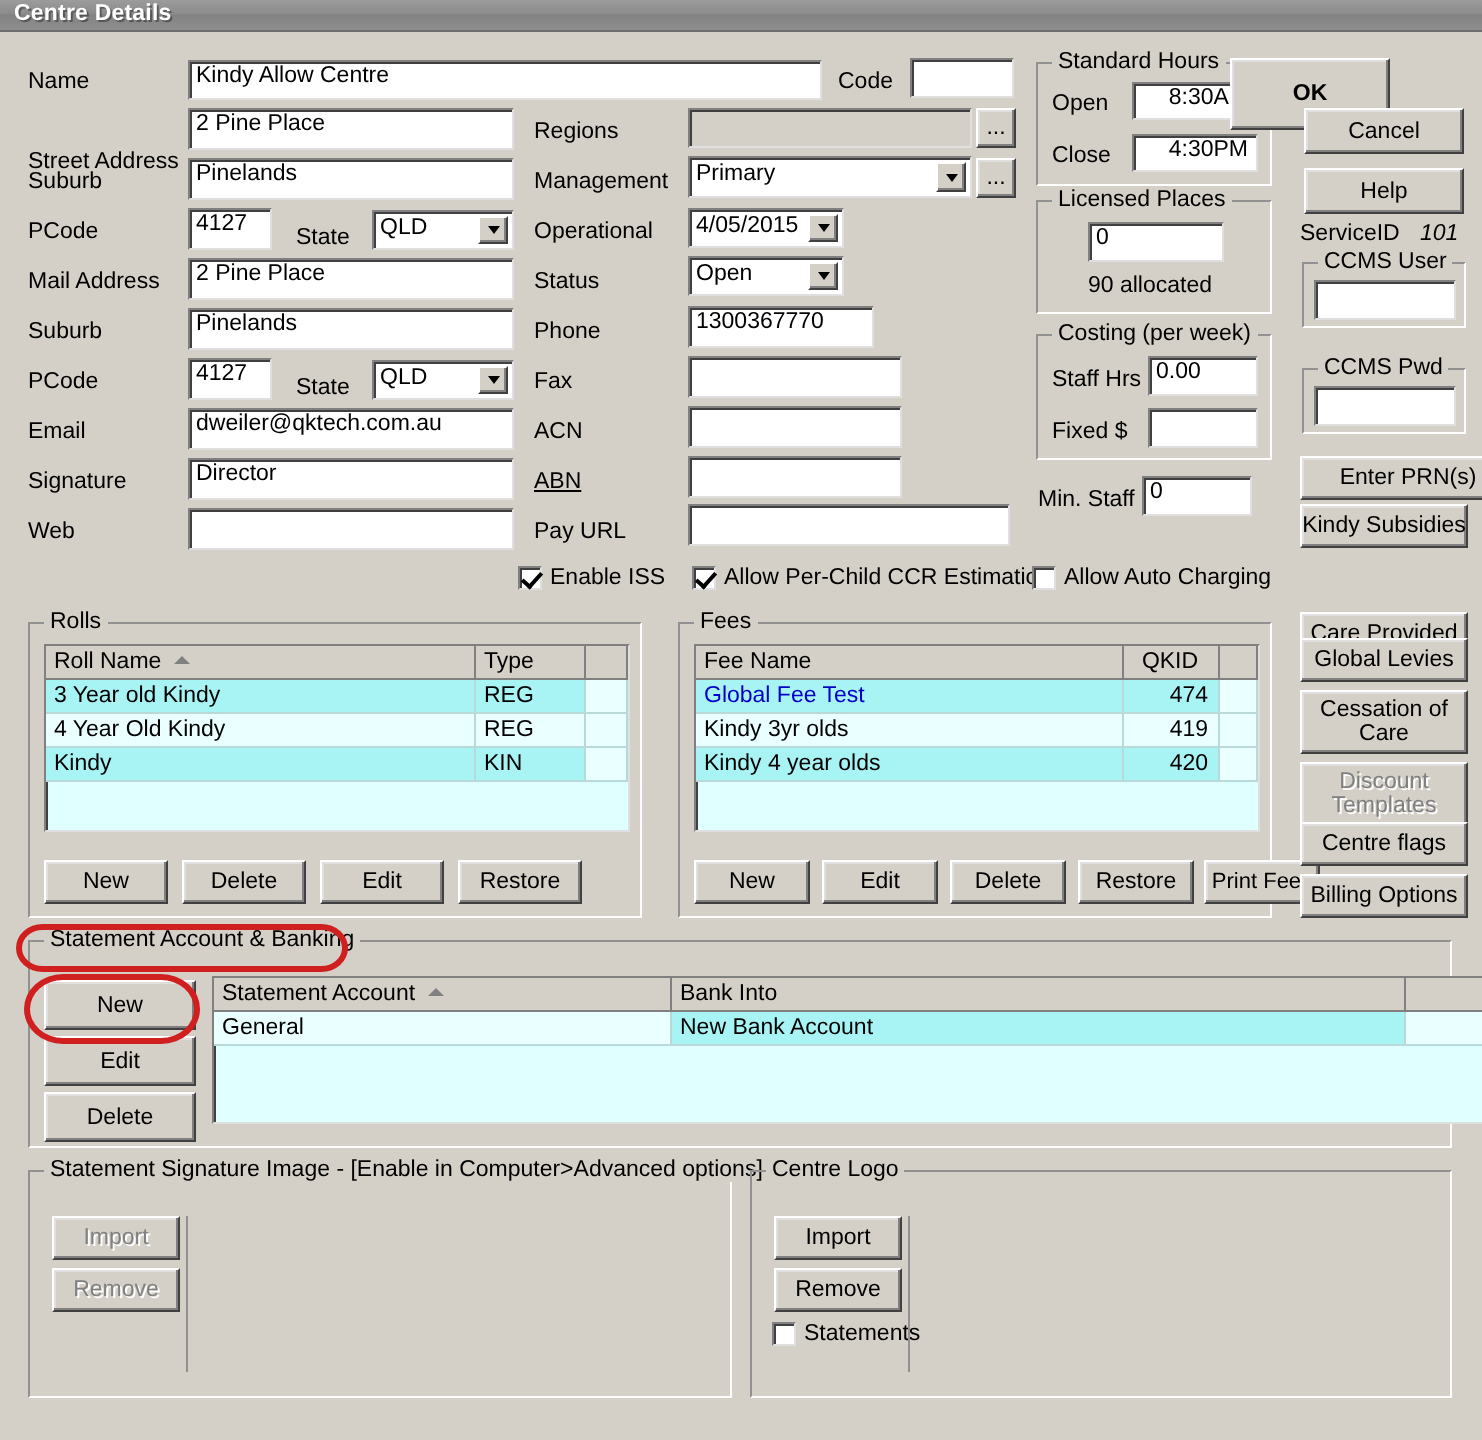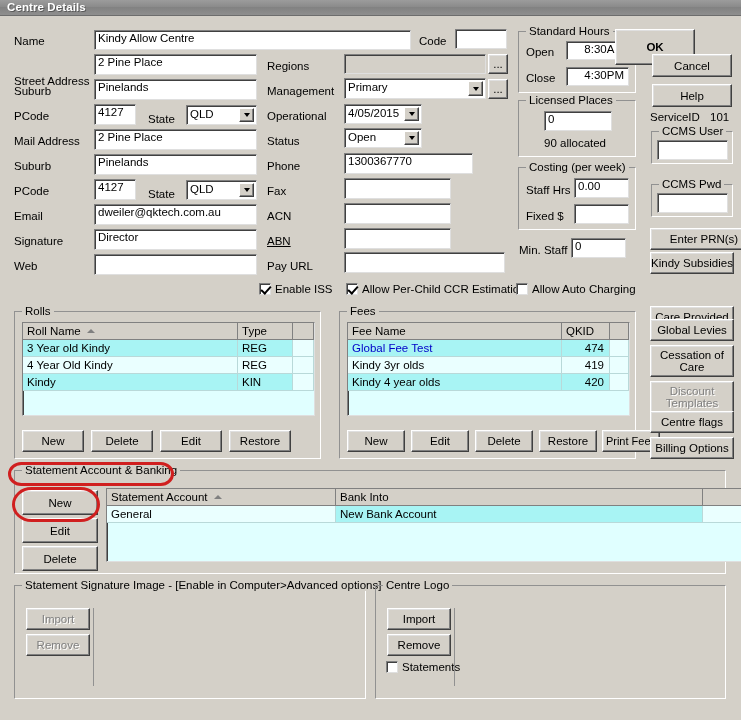--- a/index.html
+++ b/index.html
@@ -93,21 +93,21 @@
     border:1px solid #808080; border-right-color:#dfdfdf; border-bottom-color:#dfdfdf;
     box-shadow: inset 1px 1px 0 #404040;
     overflow:hidden;
   }
   .ghead{ display:flex; height:17px; background:#d4d0c8; border-bottom:1px solid #808080;}
   .ghead .gh{
     border-right:1px solid #808080;
     padding:2px 0 0 4px; font-size:11.5px; position:relative; overflow:hidden; white-space:nowrap;
     background:#d4d0c8;
   }
-  .ghead .gh.rt{ text-align:left; padding-right:5px; }
+  .ghead .gh.rt{ text-align:center; padding-right:5px; }
   .sortasc{
     display:inline-block; width:0;height:0; margin-left:6px; vertical-align:2px;
     border-left:4px solid transparent;border-right:4px solid transparent;border-bottom:4px solid #808080;
   }
   .grow{ display:flex; height:17px; }
   .grow .gc{
     border-right:1px solid #b9d9d9; border-bottom:1px solid #b9d9d9;
     padding:2px 12px 0 4px; font-size:11.5px; overflow:hidden; white-space:nowrap;
     background:#eaffff;
   }
@@ -198,21 +198,21 @@
 
 <div class="lbl" style="left:267px; top:135px;">Status</div>
 <div class="combo" style="left:344px; top:128px; width:78px; height:20px;">
   <span>Open</span>
   <span class="arrowbtn">
       <i class="cdown"></i>
     </span>
 </div>
 
 <div class="lbl" style="left:267px; top:160px;">Phone</div>
-<div class="fld" style="left:344px; top:153px; width:129px; height:21px;">1300367770</div>
+<div class="fld" style="left:344px; top:153px; width:93px; height:21px;">1300367770</div>
 
 <div class="lbl" style="left:267px; top:185px;">Fax</div>
 <div class="fld" style="left:344px; top:178px; width:107px; height:21px;"></div>
 
 <div class="lbl" style="left:267px; top:210px;">ACN</div>
 <div class="fld" style="left:344px; top:203px; width:107px; height:21px;"></div>
 
 <div class="lbl" style="left:267px; top:235px;text-decoration:underline;">ABN</div>
 <div class="fld" style="left:344px; top:228px; width:107px; height:21px;"></div>
 
@@ -365,21 +365,21 @@
     <span>Statements</span>
   </div>
   <div class="vsep" style="left:78px; top:22px; height:78px;"></div>
 </div>
 
 <div class="btn" style="left:615px; top:29px; width:80px; height:36px;font-weight:bold;">OK</div>
 <div class="btn" style="left:652px; top:54px; width:80px; height:23px;">Cancel</div>
 <div class="btn" style="left:652px; top:84px; width:80px; height:23px;">Help</div>
 
 <div class="lbl" style="left:650px; top:111px;">ServiceID</div>
-<div class="lbl" style="left:710px; top:111px;">101</div>
+<div class="lbl" style="left:710px; top:111px;font-style:italic;">101</div>
 
 <div class="grp" style="left:651px; top:131px; width:82px; height:33px;">
   <div class="gin"></div>
   <div class="grp-title">CCMS User</div>
   <div class="fld" style="left:5px; top:8px; width:71px; height:20px;"></div>
 </div>
 
 <div class="grp" style="left:651px; top:184px; width:82px; height:33px;">
   <div class="gin"></div>
   <div class="grp-title">CCMS Pwd</div>

